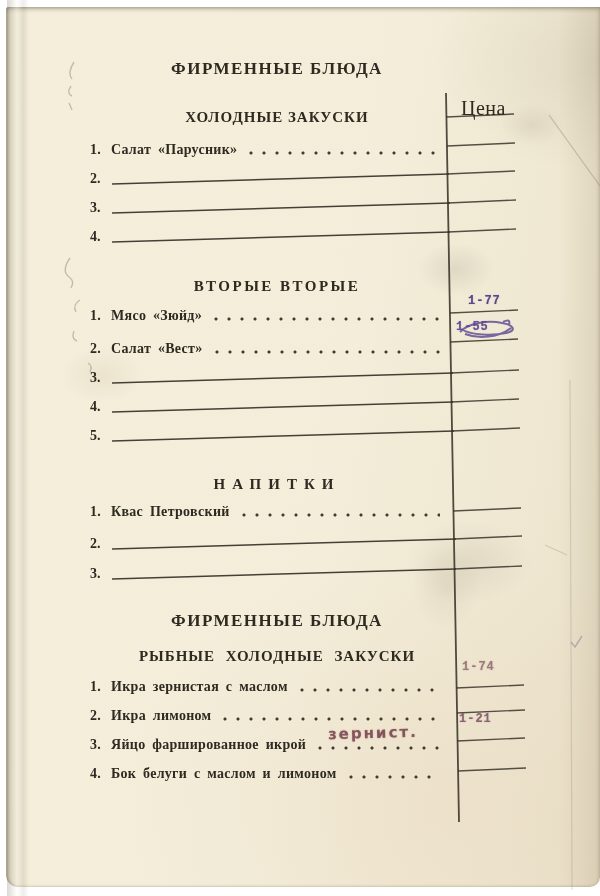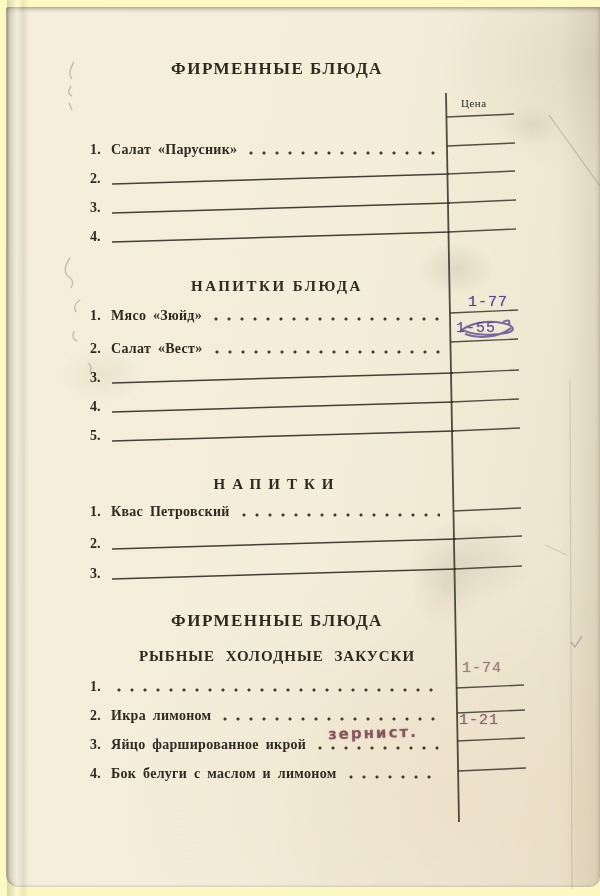--- a/index.html
+++ b/index.html
@@ -1,46 +1,46 @@
 <!DOCTYPE html>
 <html><head>
 <meta charset="utf-8">
 <style>
   html,body{margin:0;padding:0;background:#2b2620;}
-  #scan{position:relative;width:600px;height:896px;background:#fef9c3;overflow:hidden;
+  #scan{position:relative;width:600px;height:896px;background:#ffffff;overflow:hidden;
         font-family:"Liberation Serif", serif;}
   #paper{position:absolute;left:6px;top:7px;right:0;bottom:9px;
     border-radius:2px 0 10px 12px;
     background:
       radial-gradient(90px 60px at 464px 555px, rgba(125,115,95,.13), transparent 70%),
       radial-gradient(55px 38px at 450px 262px, rgba(120,110,95,.15), transparent 70%),
       radial-gradient(45px 30px at 526px 118px, rgba(130,118,98,.12), transparent 70%),
       radial-gradient(60px 40px at 96px 368px,  rgba(175,150,105,.12), transparent 70%),
       radial-gradient(50px 60px at 440px 580px, rgba(130,115,95,.10), transparent 70%),
       radial-gradient(420px 320px at 430px 790px, rgba(213,172,140,.12), transparent 75%),
       radial-gradient(230px 150px at 600px 55px, rgba(120,105,80,.12), transparent 75%),
       linear-gradient(90deg, rgba(120,105,80,.10) 0, transparent 4%),
       linear-gradient(90deg, transparent 93%, rgba(150,135,105,.18) 100%),
       linear-gradient(100deg, #f4eedb 0%, #f3edd9 55%, #efe7d1 82%, #e9e0c8 100%);
     box-shadow: inset 0 2px 4px rgba(60,50,35,.35), inset 2px 0 3px rgba(60,50,35,.25);}
   #crease-left{position:absolute;left:7px;top:0;width:22px;height:100%;
     background:linear-gradient(90deg, rgba(90,80,60,.22), rgba(255,255,243,.28) 45%, rgba(90,80,60,.10) 75%, transparent);}
   .h{position:absolute;left:92px;width:370px;text-align:center;color:#2e2a21;font-weight:bold;white-space:nowrap;}
   .h-big{font-size:17px;letter-spacing:1.5px;}
   .h-mid{font-size:15px;letter-spacing:1px;}
-  .price-head{position:absolute;left:461px;top:97px;font-size:11px;color:#2e2a21;letter-spacing:.5px;}
+  .price-head{position:absolute;left:461px;top:97px;font-size:20px;color:#2e2a21;letter-spacing:.5px;}
   .row{position:absolute;left:90px;width:352px;display:flex;align-items:baseline;
        font-size:14px;font-weight:bold;color:#2e2a21;letter-spacing:.3px;word-spacing:3px;white-space:nowrap;}
   .row .num{width:21px;flex:0 0 auto;}
   .row .nm{flex:0 0 auto;padding-right:6px;}
   .row .dots{flex:1 1 auto;height:4px;align-self:flex-end;margin:0 2px 3px 6px;
        background-image:radial-gradient(circle at 2px 2px, rgba(55,49,40,.95) 1.15px, rgba(55,49,40,0) 1.9px);
        background-size:13px 4px;background-repeat:repeat-x;}
   .blanknum{position:absolute;left:90px;width:22px;font-size:14px;font-weight:bold;color:#2e2a21;}
-  .typed{position:absolute;font-family:"Liberation Mono", monospace;font-weight:normal;font-size:15px;
+  .typed{position:absolute;font-family:"Liberation Mono", monospace;font-weight:bold;font-size:12px;
          letter-spacing:1px;white-space:nowrap;}
   .t-violet{color:#5a4690;text-shadow:0 0 1px rgba(90,70,144,.55);}
   .t-faded{color:#9b7b7c;text-shadow:0 0 1.5px rgba(155,123,124,.6);}
   .t-rose{color:#8a6472;text-shadow:0 0 1.2px rgba(138,100,114,.55);}
   .stamp{position:absolute;left:328px;top:724px;font-family:"DejaVu Sans", sans-serif;font-weight:bold;
          font-size:15px;letter-spacing:2px;color:rgba(122,70,80,.85);transform:rotate(-1.5deg);
          text-shadow:0 0 1.5px rgba(122,70,80,.45);}
   svg.overlay{position:absolute;left:0;top:0;pointer-events:none;}
 </style>
 </head>
@@ -94,22 +94,23 @@
     </g>
     <g stroke="rgba(150,138,110,.45)" stroke-width="1.2" fill="none">
       <path d="M549,115 L600,186"></path>
       <path d="M570,380 L572,890" stroke="rgba(150,138,110,.28)"></path>
       <path d="M545,545 l22,10" stroke="rgba(150,138,110,.3)"></path>
     </g>
     <path d="M571,642 l4,5 l7,-11" stroke="rgba(120,100,130,.4)" stroke-width="1.5" fill="none"></path>
   </svg>
 
   <div class="h h-big" style="top:59px">ФИРМЕННЫЕ БЛЮДА</div>
+  <div class="h h-mid" style="top:109px">ХОЛОДНЫЕ ЗАКУСКИ</div>
   <div class="price-head">Цена</div>
-  <div class="h h-mid" style="top:278px;letter-spacing:2.5px">НАПИТКИ БЛЮДА</div>
+  <div class="h h-mid" style="top:278px;letter-spacing:2.5px">ВТОРЫЕ ВТОРЫЕ</div>
   <div class="h h-mid" style="top:476px;letter-spacing:7px">НАПИТКИ</div>
   <div class="h h-big" style="top:611px">ФИРМЕННЫЕ БЛЮДА</div>
   <div class="h h-mid" style="top:648px;word-spacing:6px">РЫБНЫЕ ХОЛОДНЫЕ ЗАКУСКИ</div>
 
   <div class="row" style="top:142px">
     <span class="num">1.</span>
     <span class="nm">Салат «Парусник»</span>
     <span class="dots"></span>
   </div>
   <div class="blanknum" style="top:171px">2.</div>
@@ -139,20 +140,21 @@
   <div class="row" style="top:504px">
     <span class="num">1.</span>
     <span class="nm">Квас Петровский</span>
     <span class="dots"></span>
   </div>
   <div class="blanknum" style="top:536px">2.</div>
   <div class="blanknum" style="top:566px">3.</div>
 
   <div class="row" style="top:679px">
     <span class="num">1.</span>
+    <span class="nm">Икра зернистая с маслом</span>
     <span class="dots"></span>
   </div>
   <div class="row" style="top:708px">
     <span class="num">2.</span>
     <span class="nm">Икра лимоном</span>
     <span class="dots"></span>
   </div>
   <div class="row" style="top:737px">
     <span class="num">3.</span>
     <span class="nm">Яйцо фаршированное икрой</span>

